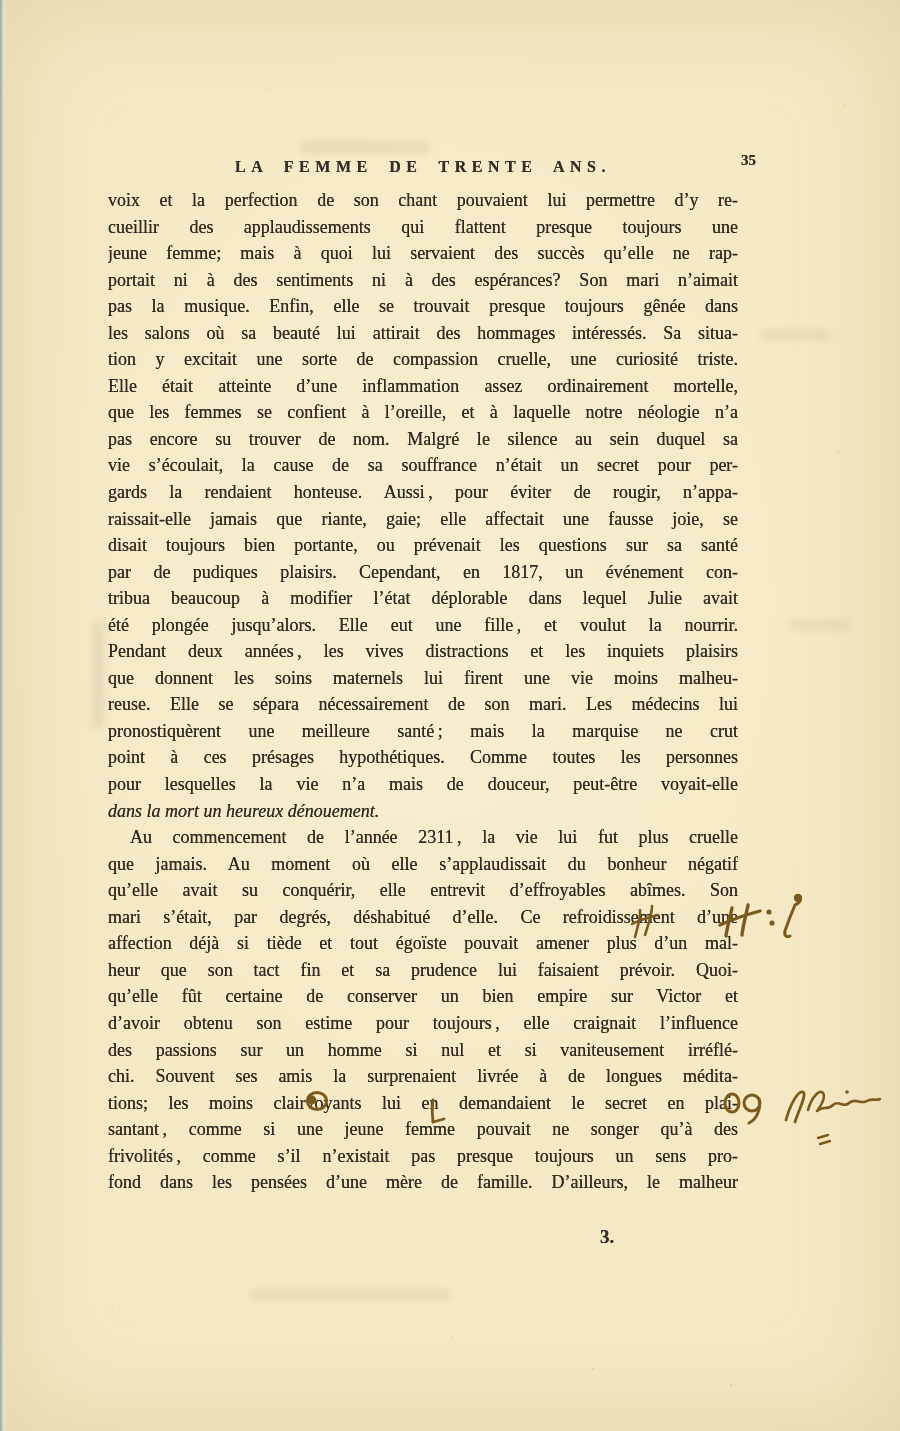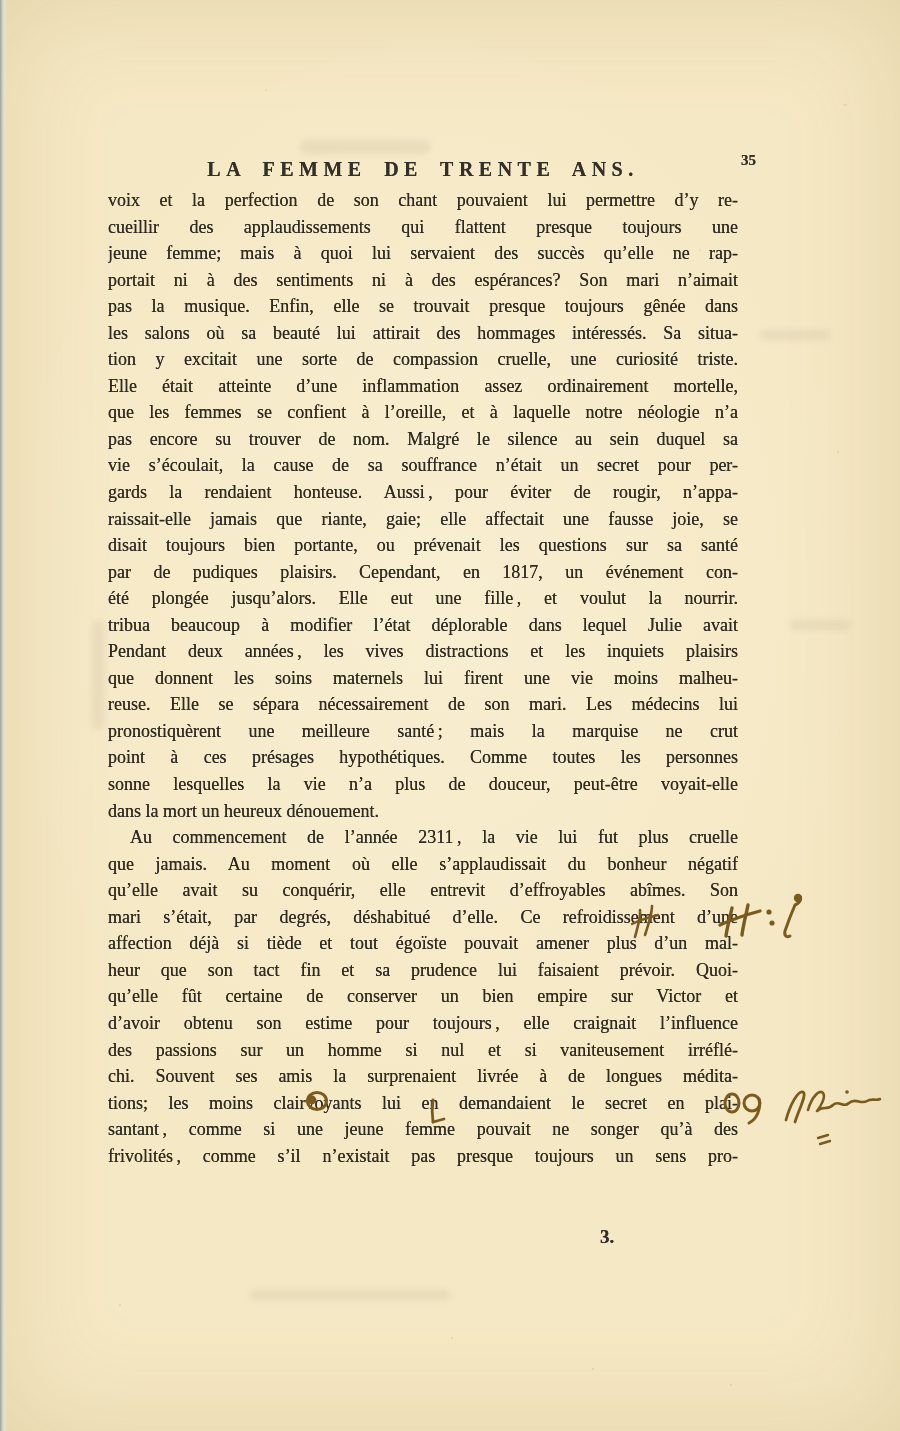--- a/index.html
+++ b/index.html
@@ -23,41 +23,41 @@
     font-family:"Liberation Serif","DejaVu Serif",serif;
     color:#2f2b22;
   }
   .scan-edge{
     position:absolute;left:0;top:0;bottom:0;width:7px;
     background:linear-gradient(to right,#99a09b 0,#c6c8c0 2px,#e7e1cc 4px,rgba(231,225,204,0) 7px);
   }
   .running-head{position:absolute;top:158px;left:108px;width:630px;height:26px;}
   .running-title{
     display:block;text-align:center;
-    font-size:20px;font-weight:bold;
+    font-size:16px;font-weight:bold;
     letter-spacing:5.5px;word-spacing:7px;
     color:#33302a;
     text-shadow:0 0 .4px rgba(51,48,42,.85);
   }
   .page-number{
     position:absolute;top:152px;left:698px;width:58px;
     text-align:right;font-size:15px;font-weight:bold;color:#33302a;
     text-shadow:0 0 .4px rgba(51,48,42,.85);
   }
   .text-block{
     position:absolute;top:187px;left:108px;width:630px;
     font-size:18px;
     text-shadow:0 0 .38px rgba(47,43,34,.9);
   }
   .line{
     height:26.55px;line-height:26.55px;
     text-align:justify;text-align-last:justify;
     overflow:hidden;white-space:normal;
   }
-  .line.ragged{text-align-last:left;}
+  .line.ragged{text-align-last:left;font-style:italic;}
   .line.indent{text-indent:22px;}
   .signature{
     position:absolute;top:1226px;left:600px;
     font-size:19px;font-weight:bold;color:#33302a;
     text-shadow:0 0 .4px rgba(51,48,42,.85);
   }
   .hand{position:absolute;}
   .hand path,.hand ellipse,.hand circle{
     stroke:#7b5a1e;fill:none;stroke-linecap:round;stroke-linejoin:round;
   }
@@ -94,42 +94,43 @@
       <div class="line">les salons où sa beauté lui attirait des hommages intéressés. Sa situa-</div>
       <div class="line">tion y excitait une sorte de compassion cruelle, une curiosité triste.</div>
       <div class="line">Elle était atteinte d’une inflammation assez ordinairement mortelle,</div>
       <div class="line">que les femmes se confient à l’oreille, et à laquelle notre néologie n’a</div>
       <div class="line">pas encore su trouver de nom. Malgré le silence au sein duquel sa</div>
       <div class="line">vie s’écoulait, la cause de sa souffrance n’était un secret pour per-</div>
       <div class="line">gards la rendaient honteuse. Aussi , pour éviter de rougir, n’appa-</div>
       <div class="line">raissait-elle jamais que riante, gaie; elle affectait une fausse joie, se</div>
       <div class="line">disait toujours bien portante, ou prévenait les questions sur sa santé</div>
       <div class="line">par de pudiques plaisirs. Cependant, en 1817, un événement con-</div>
+      <div class="line">tribua beaucoup à modifier l’état déplorable dans lequel Julie avait</div>
       <div class="line">été plongée jusqu’alors. Elle eut une fille , et voulut la nourrir.</div>
-      <div class="line">tribua beaucoup à modifier l’état déplorable dans lequel Julie avait</div>
       <div class="line">Pendant deux années , les vives distractions et les inquiets plaisirs</div>
       <div class="line">que donnent les soins maternels lui firent une vie moins malheu-</div>
       <div class="line">reuse. Elle se sépara nécessairement de son mari. Les médecins lui</div>
       <div class="line">pronostiquèrent une meilleure santé ; mais la marquise ne crut</div>
       <div class="line">point à ces présages hypothétiques. Comme toutes les personnes</div>
-      <div class="line">sonne lesquelles la vie n’a plus de douceur, peut-être voyait-elle</div>
+      <div class="line">pour lesquelles la vie n’a mais de douceur, peut-être voyait-elle</div>
       <div class="line ragged">dans la mort un heureux dénouement.</div>
       <div class="line indent">Au commencement de l’année 2311 , la vie lui fut plus cruelle</div>
       <div class="line">que jamais. Au moment où elle s’applaudissait du bonheur négatif</div>
       <div class="line">qu’elle avait su conquérir, elle entrevit d’effroyables abîmes. Son</div>
       <div class="line">mari s’était, par degrés, déshabitué d’elle. Ce refroidissement d’une</div>
       <div class="line">affection déjà si tiède et tout égoïste pouvait amener plus d’un mal-</div>
       <div class="line">heur que son tact fin et sa prudence lui faisaient prévoir. Quoi-</div>
       <div class="line">qu’elle fût certaine de conserver un bien empire sur Victor et</div>
       <div class="line">d’avoir obtenu son estime pour toujours , elle craignait l’influence</div>
       <div class="line">des passions sur un homme si nul et si vaniteusement irréflé-</div>
       <div class="line">chi. Souvent ses amis la surprenaient livrée à de longues médita-</div>
       <div class="line">tions; les moins clairvoyants lui en demandaient le secret en plai-</div>
       <div class="line">santant , comme si une jeune femme pouvait ne songer qu’à des</div>
       <div class="line">frivolités , comme s’il n’existait pas presque toujours un sens pro-</div>
+      <div class="line">fond dans les pensées d’une mère de famille. D’ailleurs, le malheur</div>
     </div>
 
   <div class="signature">3.</div>
 
   <svg class="hand" style="left:630px;top:903px;" width="30" height="38" viewBox="0 0 30 38" aria-label="handwritten strike mark after the word abimes">
     <path d="M10,7 C11,14 7,26 5,34" stroke-width="2.6"></path>
     <path d="M22,3 C22,11 18,23 15,32" stroke-width="2.6"></path>
     <path d="M2,21 C10,17 20,14 28,12" stroke-width="2.4"></path>
   </svg>
 

